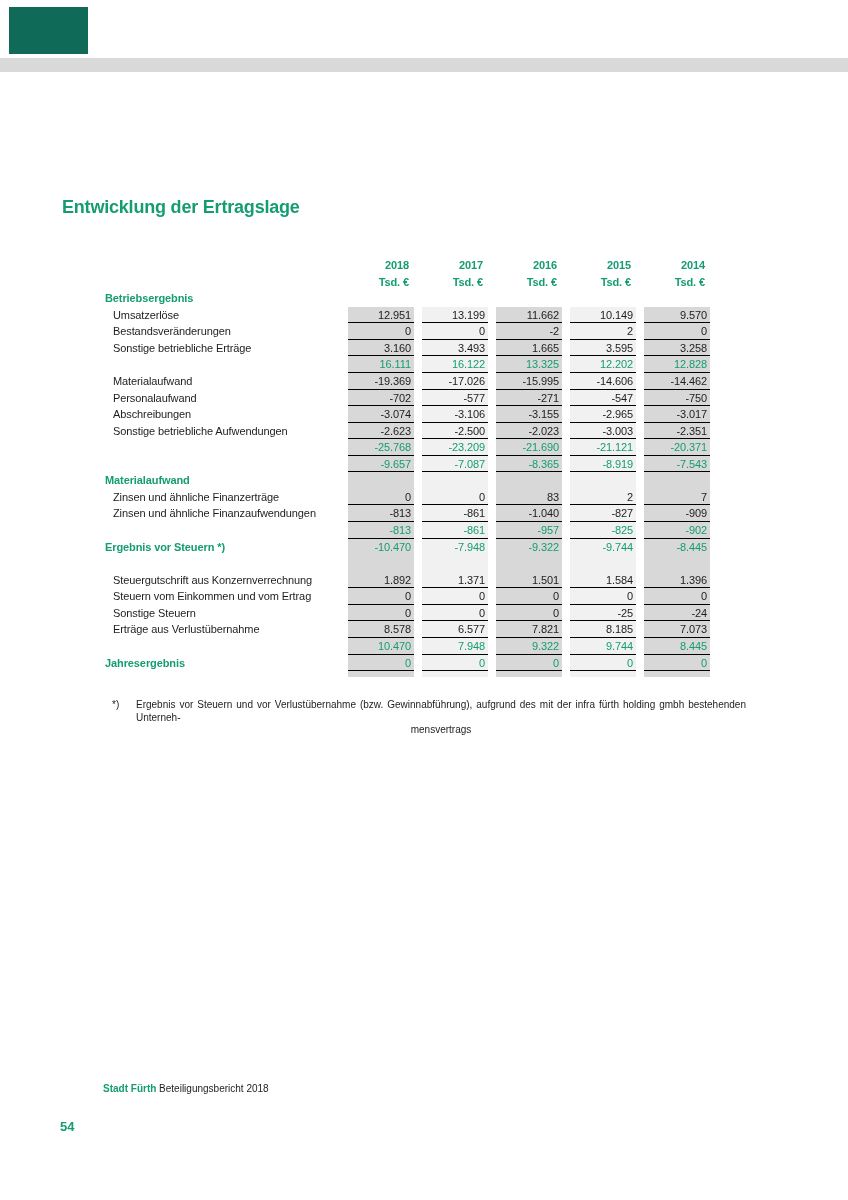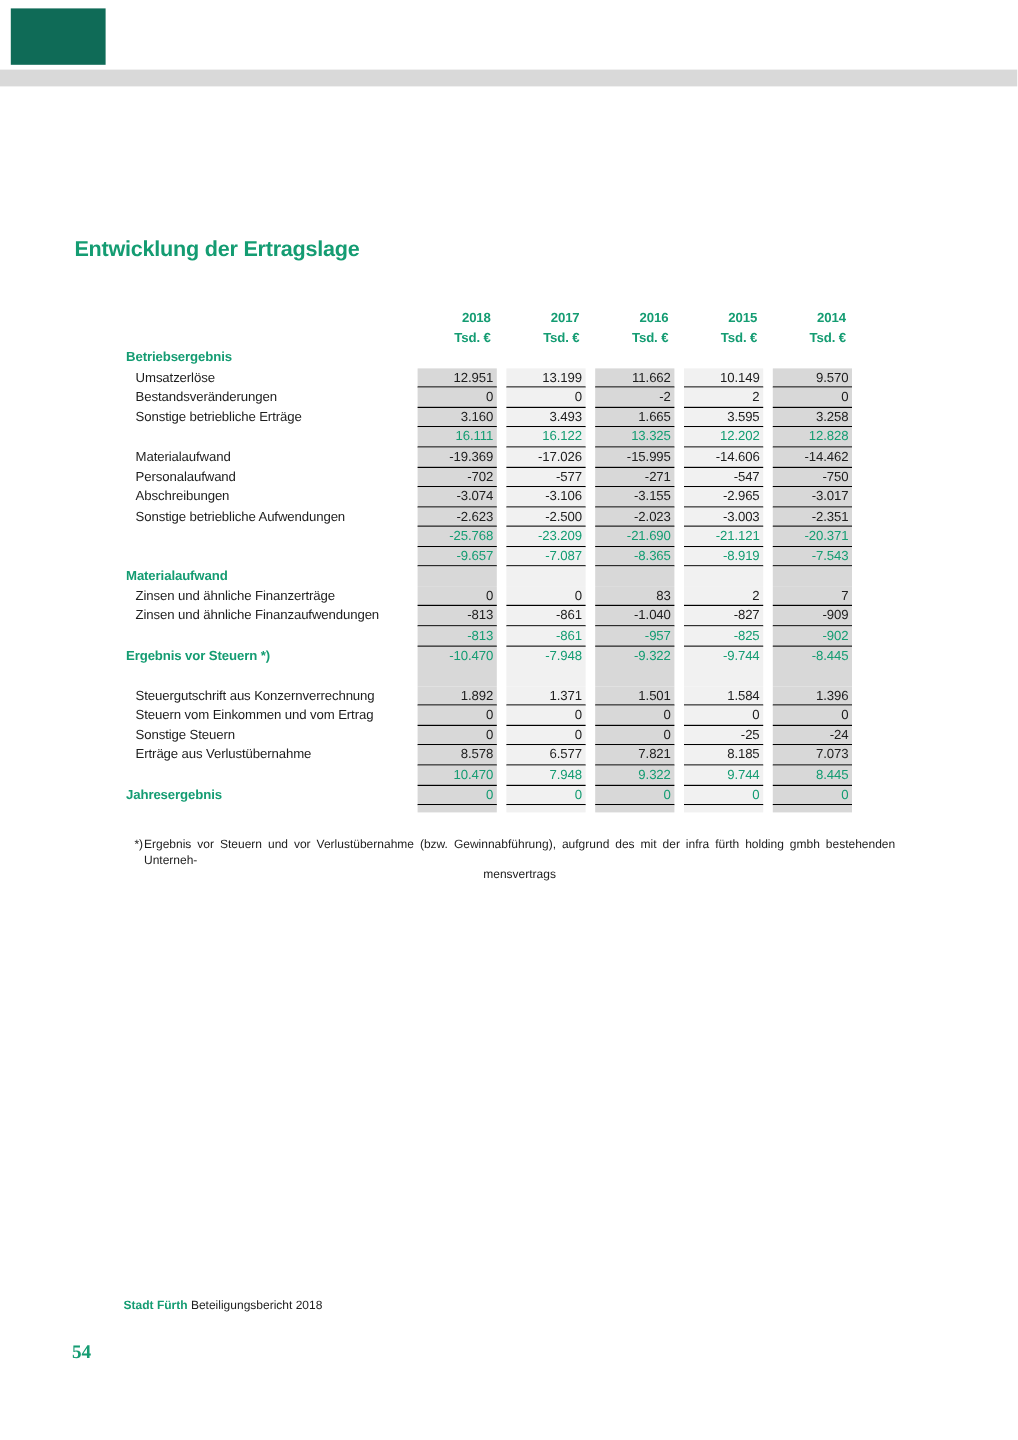--- a/index.html
+++ b/index.html
@@ -36,26 +36,26 @@
   .num.gn{color:var(--green);font-weight:400;}
   .hdr{text-align:right;padding-right:5px;color:var(--green);font-weight:700;}
   .shadeA{background:var(--shade-a);}
   .shadeB{background:var(--shade-b);}
   .line{border-bottom:1.6px solid #000;}
   .footnote{
     position:absolute;left:112px;top:699px;width:634px;
     font-size:10px;line-height:12.5px;display:flex;
   }
   .fn-marker{flex:0 0 8px;}
-  .fn-body{flex:1;}
+  .fn-body{flex:1;margin-left:16px;}
   .fn-line1{text-align:justify;text-align-last:justify;}
   .fn-line2{text-align:center;}
   .footer-pagenum{
     position:absolute;left:60px;top:1119px;
-    font-size:16px;font-weight:700;color:var(--green);font-family:Liberation Serif, serif;
+    font-size:13px;font-weight:700;color:var(--green);
   }
   .footer-line{position:absolute;left:103px;top:1083px;font-size:10px;white-space:nowrap;}
   .footer-publisher{color:var(--green);font-weight:700;}
   .footer-report{color:var(--ink);}
 </style>
 </head>
 <body>
 
 <div class="page">
 

